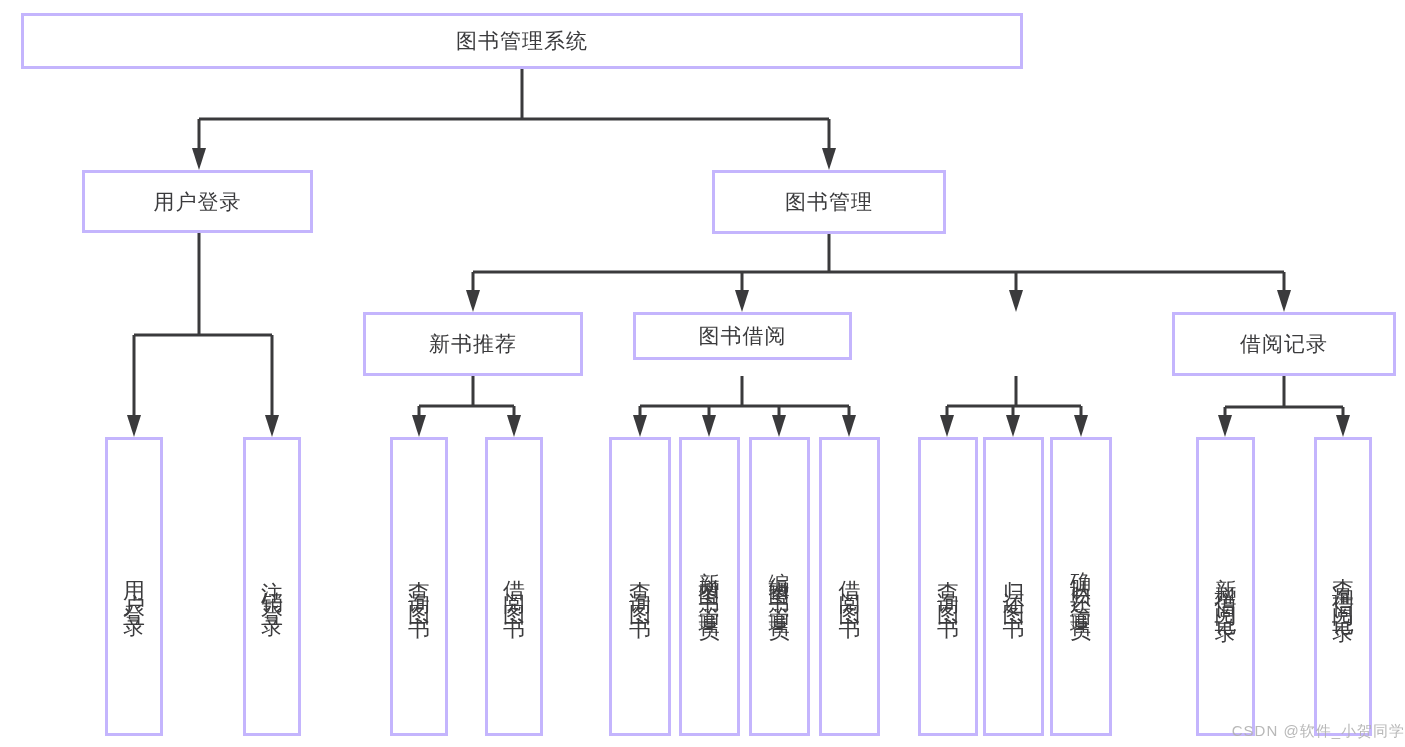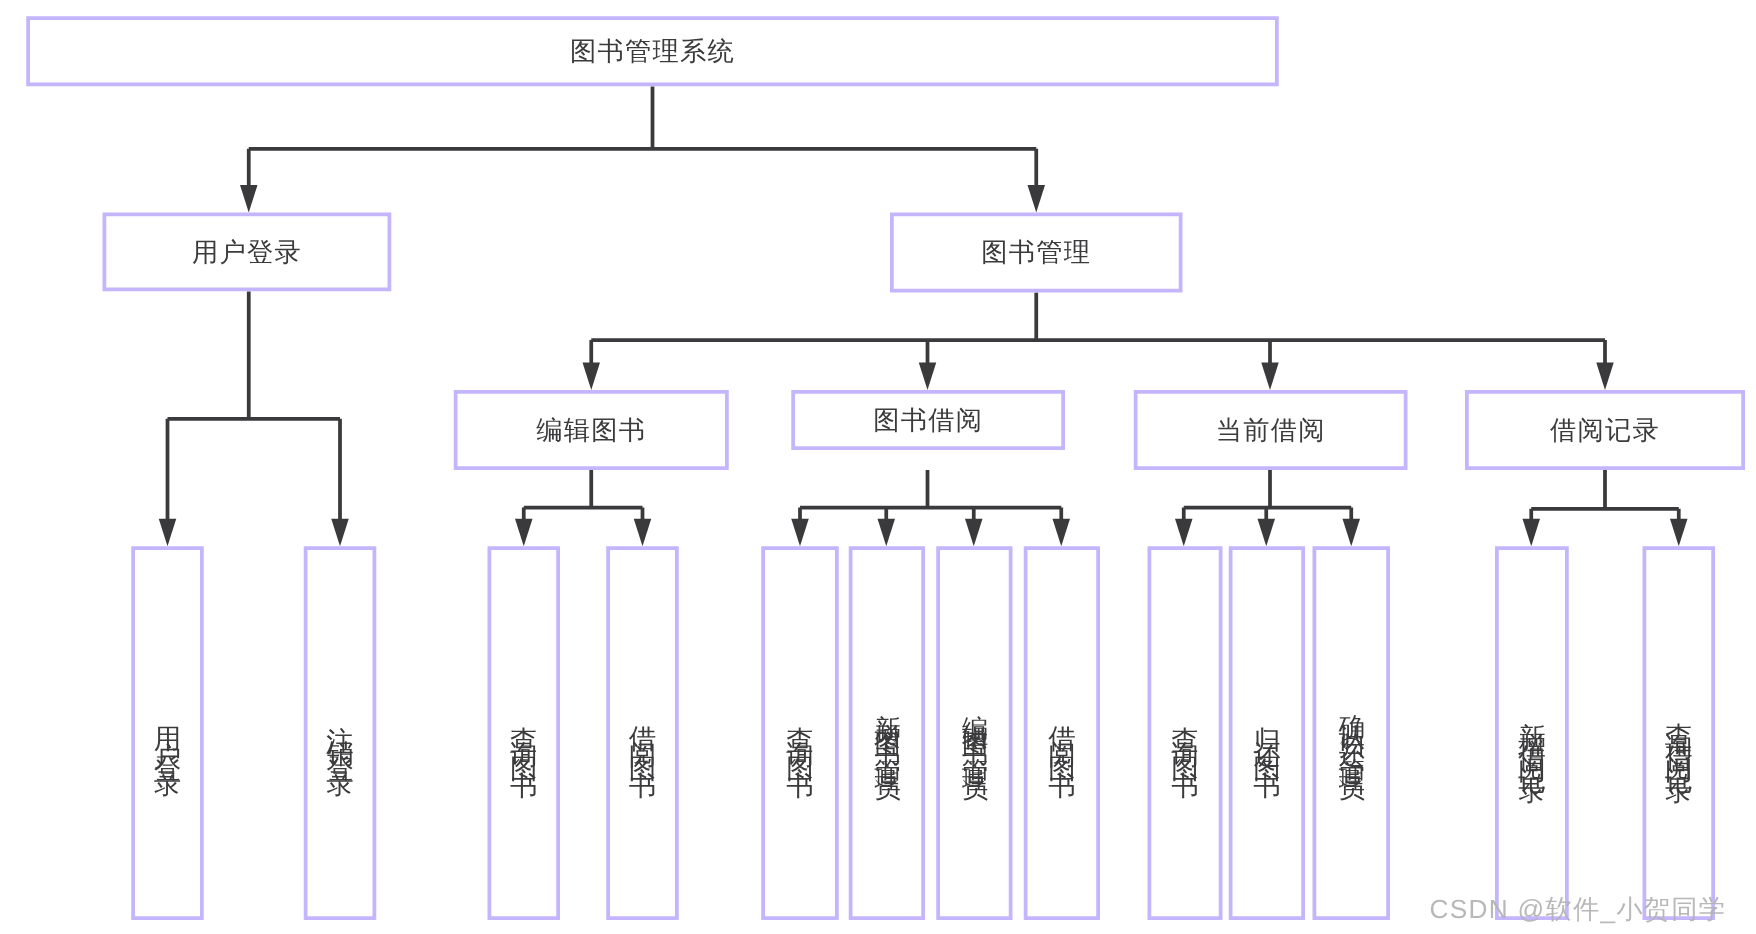--- a/index.html
+++ b/index.html
@@ -32,23 +32,23 @@
   .vtext {
     writing-mode: vertical-rl;
     text-orientation: upright;
     letter-spacing: 12px;
     line-height: 1;
   }
   .vtext.med   { letter-spacing: 9px; }
   .vtext.tight { letter-spacing: 7px; font-size: 21px; }
   .watermark {
     position: absolute;
-    right: 24px;
+    right: 0;
     bottom: 6px;
-    font-size: 21px;
+    font-size: 15px;
     color: rgba(178,178,178,0.92);
     letter-spacing: 1px;
     white-space: nowrap;
   }
 </style>
 </head>
 <body>
 
 <div class="stage">
 
@@ -100,27 +100,24 @@
   </div>
 
   <div class="box hlabel" style="left:82px; top:170px; width:231px; height:63px;">
     <span>用户登录</span>
   </div>
   <div class="box hlabel" style="left:712px; top:170px; width:234px; height:64px;">
     <span>图书管理</span>
   </div>
 
   <div class="box hlabel" style="left:363px; top:312px; width:220px; height:64px;">
-    <span>编辑图书</span>
+    <span>新书推荐</span>
   </div>
   <div class="box hlabel" style="left:633px; top:312px; width:219px; height:48px;">
     <span>图书借阅</span>
-  </div>
-  <div class="box hlabel" style="left:907px; top:312px; width:219px; height:64px;">
-    <span>当前借阅</span>
   </div>
   <div class="box hlabel" style="left:1172px; top:312px; width:224px; height:64px;">
     <span>借阅记录</span>
   </div>
 
   <div class="box leaf" style="left:105px; top:437px; width:58px; height:299px;">
     <span class="vtext">用户登录</span>
   </div>
   <div class="box leaf" style="left:243px; top:437px; width:58px; height:299px;">
     <span class="vtext">注销登录</span>

